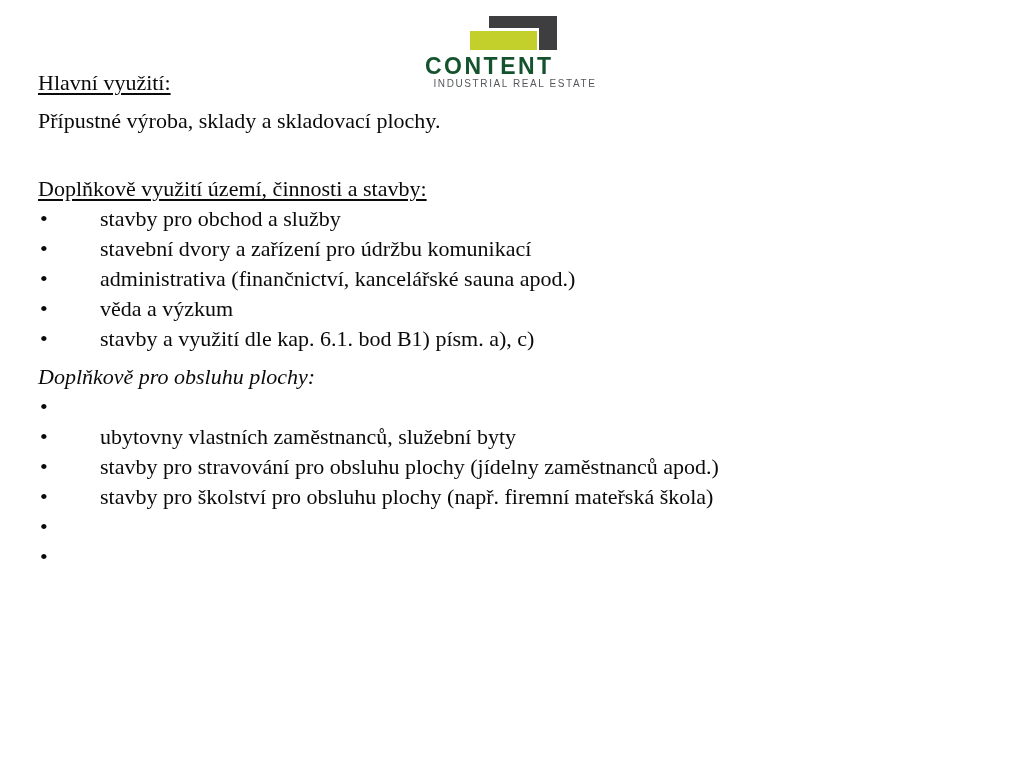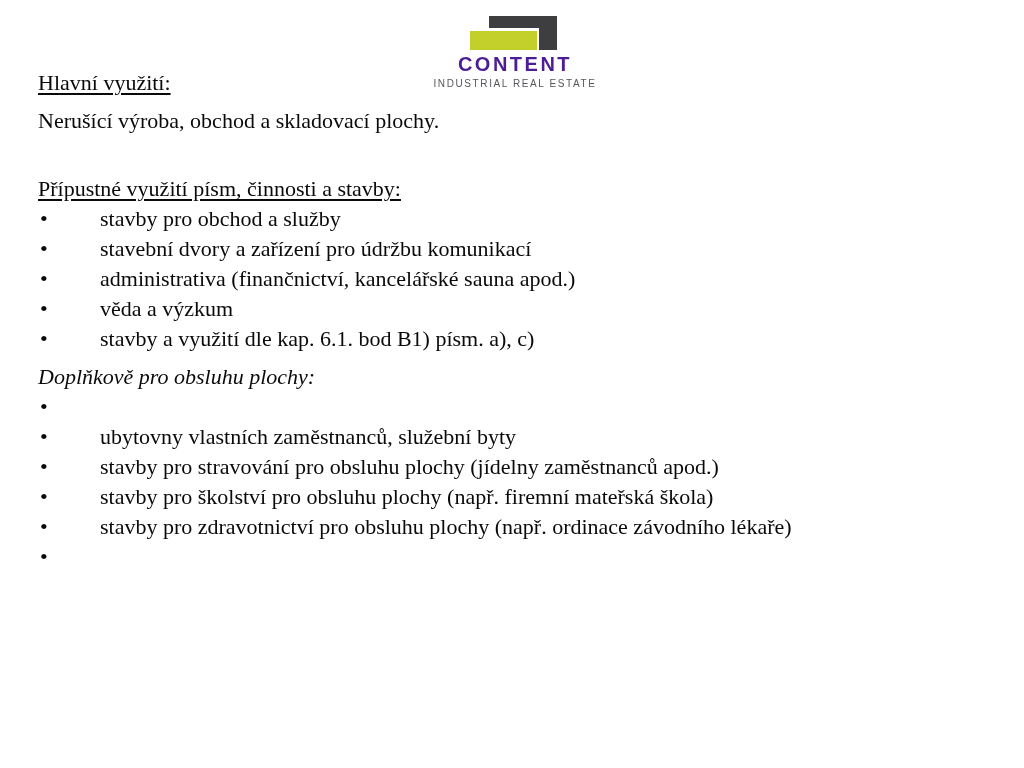--- a/index.html
+++ b/index.html
@@ -92,25 +92,25 @@
     left: 45px;
     top: 31px;
     width: 67px;
     height: 19px;
   }
   .logo-brand {
     position: absolute;
     left: 0;
     top: 53px;
     width: 100%;
-    text-align: center;
-    font-size: 20px;
+    text-align: left;
+    font-size: 23px;
     font-weight: 600;
     letter-spacing: 2.5px;
-    color: #4c1d95;
+    color: #14532d;
   }
   .logo-tagline {
     position: absolute;
     left: 0;
     top: 78px;
     width: 100%;
     text-align: center;
     font-size: 10px;
     font-weight: 500;
     letter-spacing: 1.6px;
@@ -127,39 +127,39 @@
     <div class="logo-shape-dark-v" style="background: rgb(62, 62, 64);"></div>
     <div class="logo-shape-accent" style="background: rgb(195, 208, 43);"></div>
     <div class="logo-brand">CONTENT</div>
     <div class="logo-tagline">INDUSTRIAL REAL ESTATE</div>
   </div>
 
   <div class="content">
 
     <div class="line heading-underline">Hlavní využití:</div>
 
-    <div class="line">Nerušící výroba, obchod a skladovací plochy.</div>
+    <div class="line">Přípustné výroba, sklady a skladovací plochy.</div>
 
     <div class="spacer-line"></div>
 
-    <div class="line heading-underline">Přípustné využití písm, činnosti a stavby:</div>
+    <div class="line heading-underline">Doplňkově využití území, činnosti a stavby:</div>
 
     <ul class="bullet-list">
         <li><span class="bullet">•</span><span>stavby pro obchod a služby</span></li>
         <li><span class="bullet">•</span><span>stavební dvory a zařízení pro údržbu komunikací</span></li>
         <li><span class="bullet">•</span><span>administrativa (finančnictví, kancelářské sauna apod.)</span></li>
         <li><span class="bullet">•</span><span>věda a výzkum</span></li>
         <li><span class="bullet">•</span><span>stavby a využití dle kap. 6.1. bod B1) písm. a), c)</span></li>
       </ul>
 
     <div class="line italic-heading">Doplňkově pro obsluhu plochy:</div>
 
     <ul class="bullet-list">
         <li><span class="bullet">•</span></li>
         <li><span class="bullet">•</span><span>ubytovny vlastních zaměstnanců, služební byty</span></li>
         <li><span class="bullet">•</span><span>stavby pro stravování pro obsluhu plochy (jídelny zaměstnanců apod.)</span></li>
         <li><span class="bullet">•</span><span>stavby pro školství pro obsluhu plochy (např. firemní mateřská škola)</span></li>
-        <li><span class="bullet">•</span><span>stavby pro zdravotnictví pro obsluhu plochy (např. ordinace závodního lékaře)</span></li>
+        <li><span class="bullet">•</span></li>
         <li><span class="bullet">•</span></li>
       </ul>
 
   </div>
 </div>
 
 </body></html>

